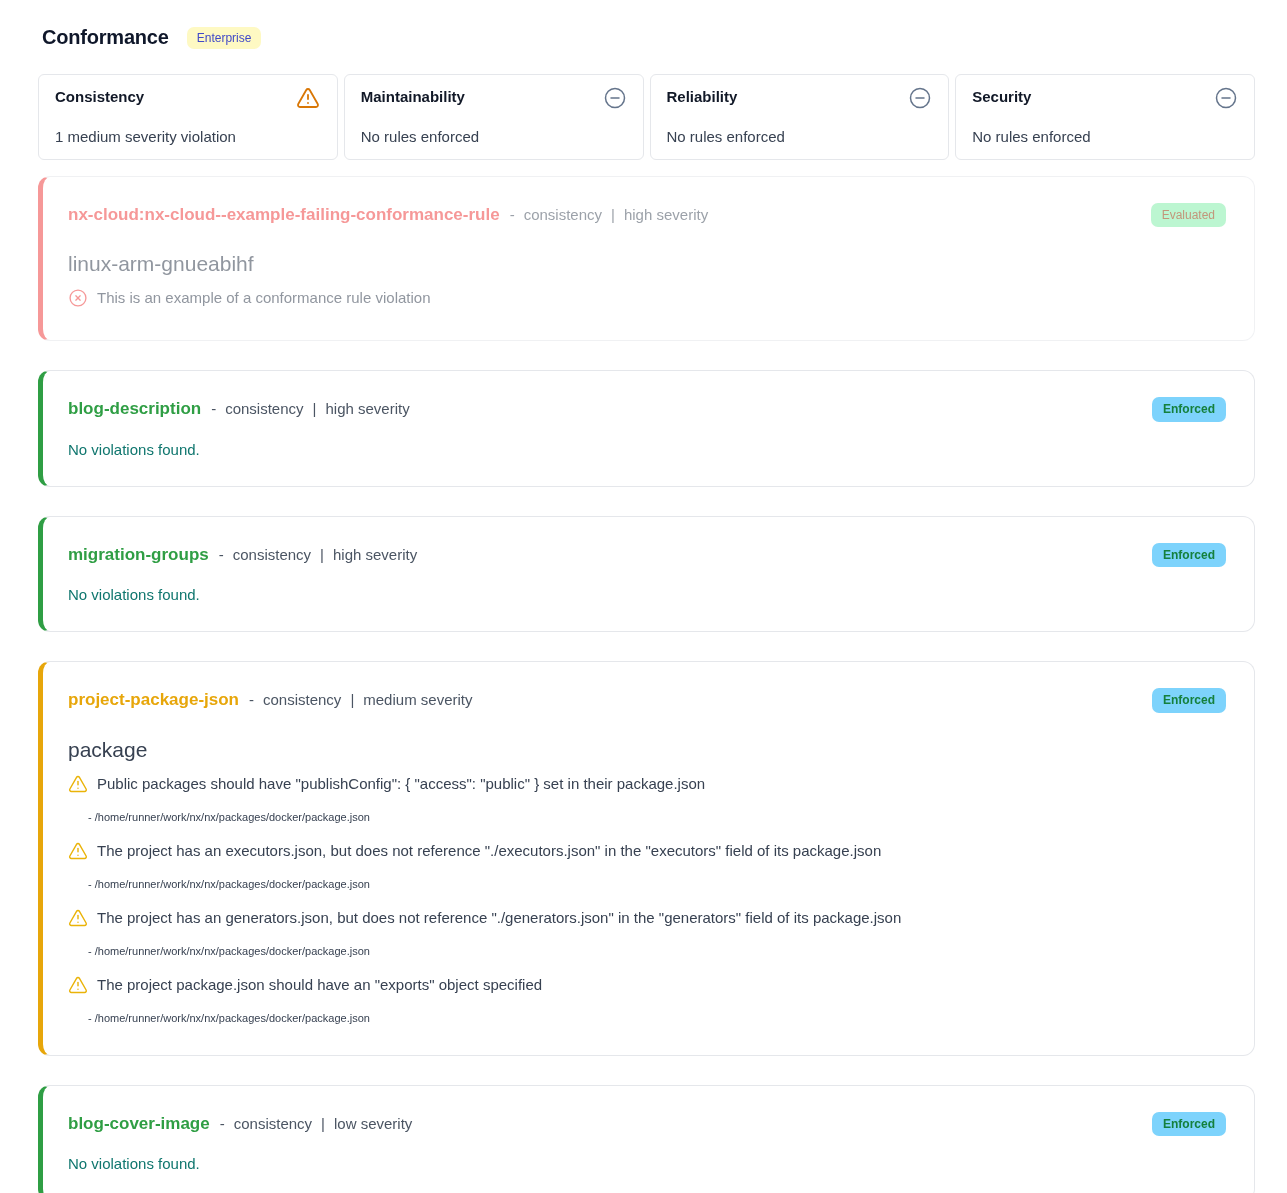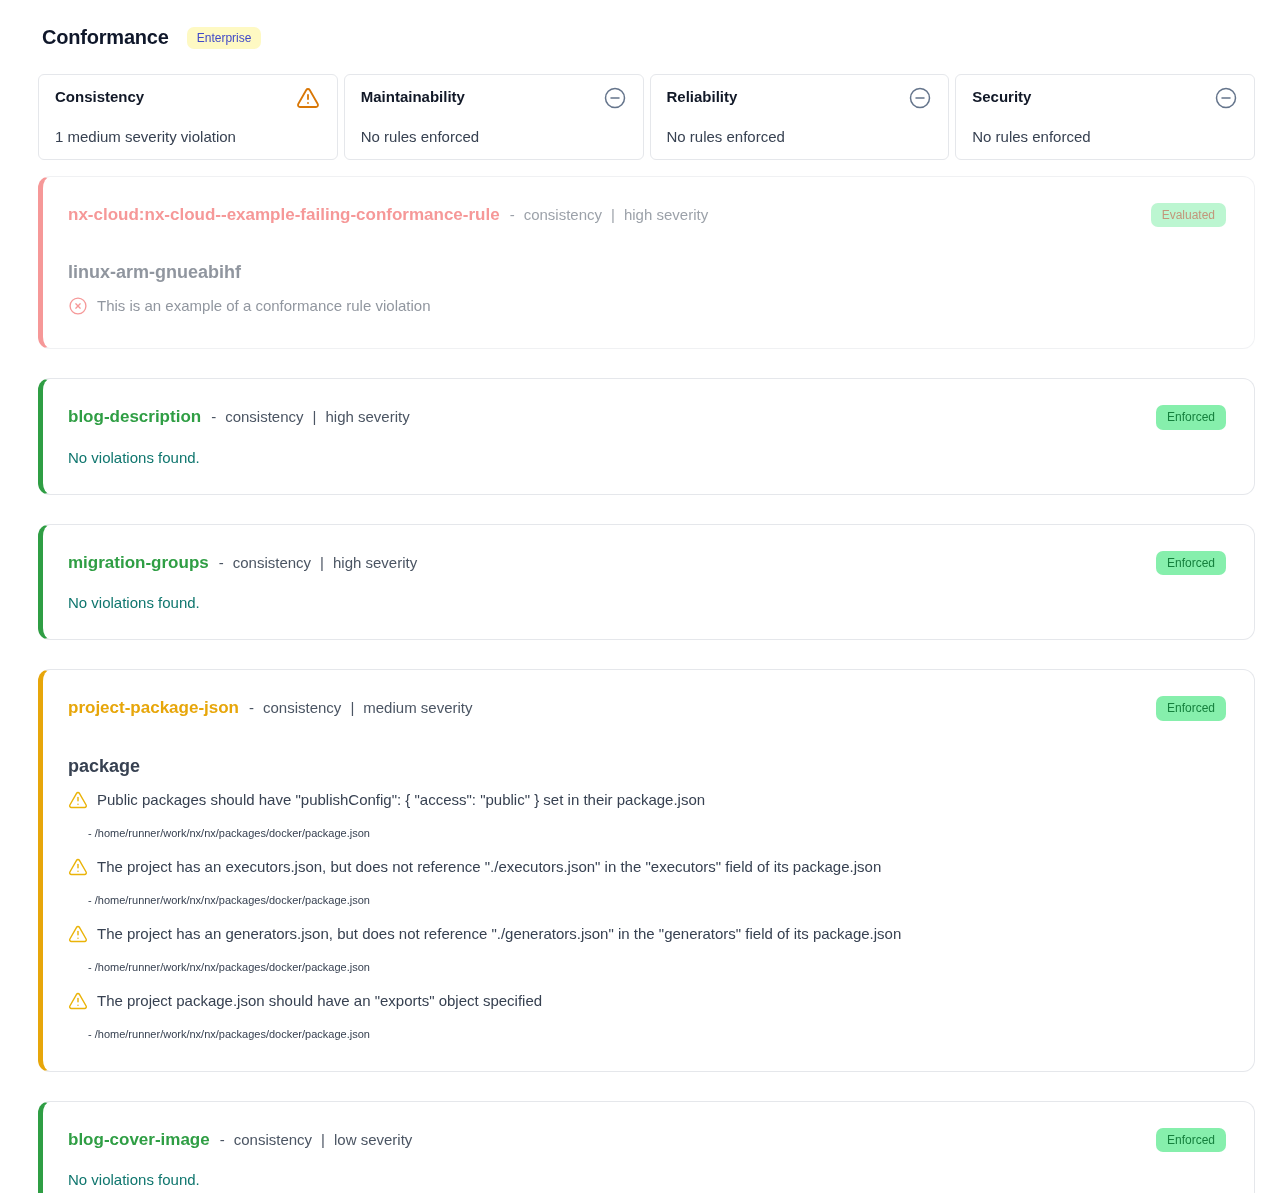--- a/index.html
+++ b/index.html
@@ -43,24 +43,24 @@
 
   .rcard-head { display:flex; justify-content:space-between; align-items:flex-start; }
   .rtitle-wrap { display:flex; align-items:baseline; gap:10px; flex-wrap:wrap; }
   .rule-name { font-size:17px; font-weight:700; line-height:24px; }
   .state-evaluated .rule-name { color:#ef4444; }
   .state-passing   .rule-name { color:#2f9e44; }
   .state-warning   .rule-name { color:#e7a60a; }
   .rule-meta { display:inline-flex; gap:9px; font-size:15px; color:#4b5563; align-items:baseline; }
 
   .badge { font-size:12px; font-weight:500; padding:5px 11px; border-radius:7px; line-height:1.2; white-space:nowrap; }
-  .badge-enforced  { background:#86efac; color:#15803d; }
+  .badge-enforced  { background:#7dd3fc; color:#15803d;font-weight:bold; }
   .badge-evaluated { background:#86efac; color:#92400e; }
 
-  .project-name { font-size:18px; font-weight:700; color:#374151; margin-top:34px; line-height:22px; }
+  .project-name { font-size:21px; font-weight:400; color:#374151; margin-top:26px; line-height:22px; }
   .violation-row {
     display:flex; align-items:flex-start; gap:9px;
     margin-top:12px; font-size:15px; color:#374151; line-height:22px;
   }
   .violation-row .icon { flex:0 0 auto; margin-top:1px; }
   .violation-path { margin:6px 0 0 20px; font-size:11px; color:#374151; line-height:22px; }
   .empty-msg { margin-top:18px; font-size:15px; color:#0f766e; line-height:20px; }
 </style>
 </head>
 <body>

